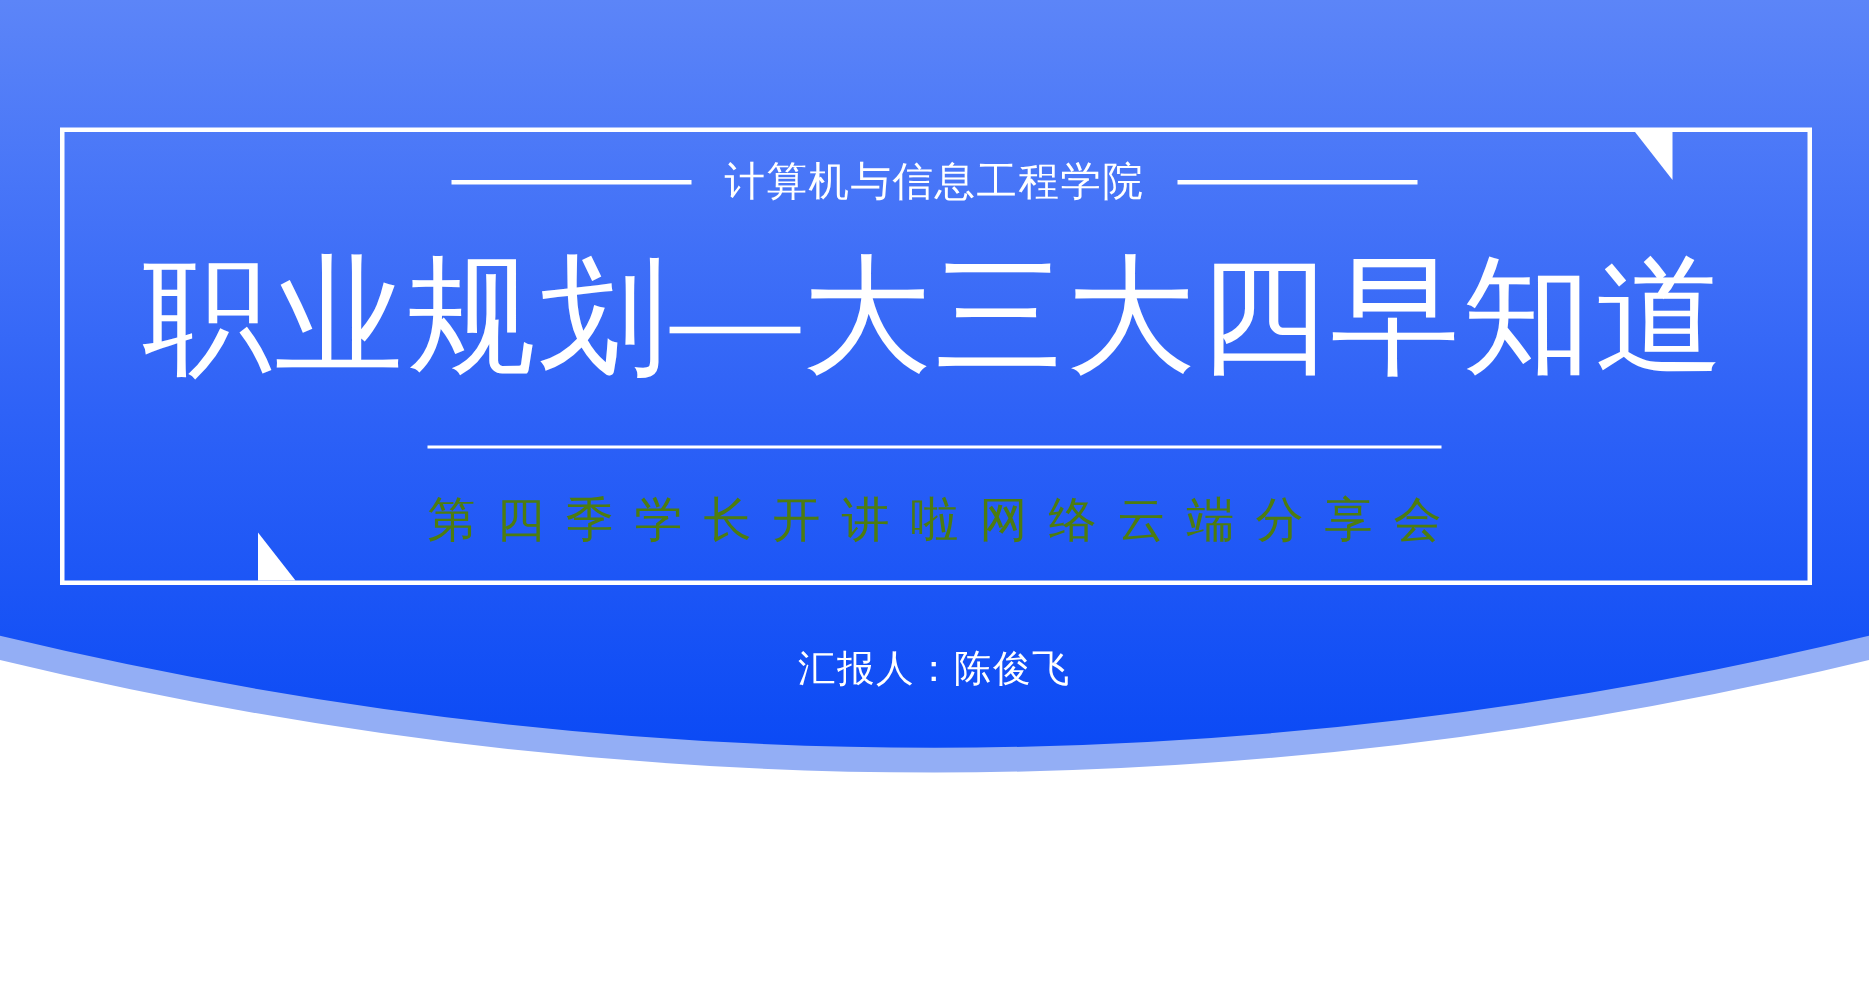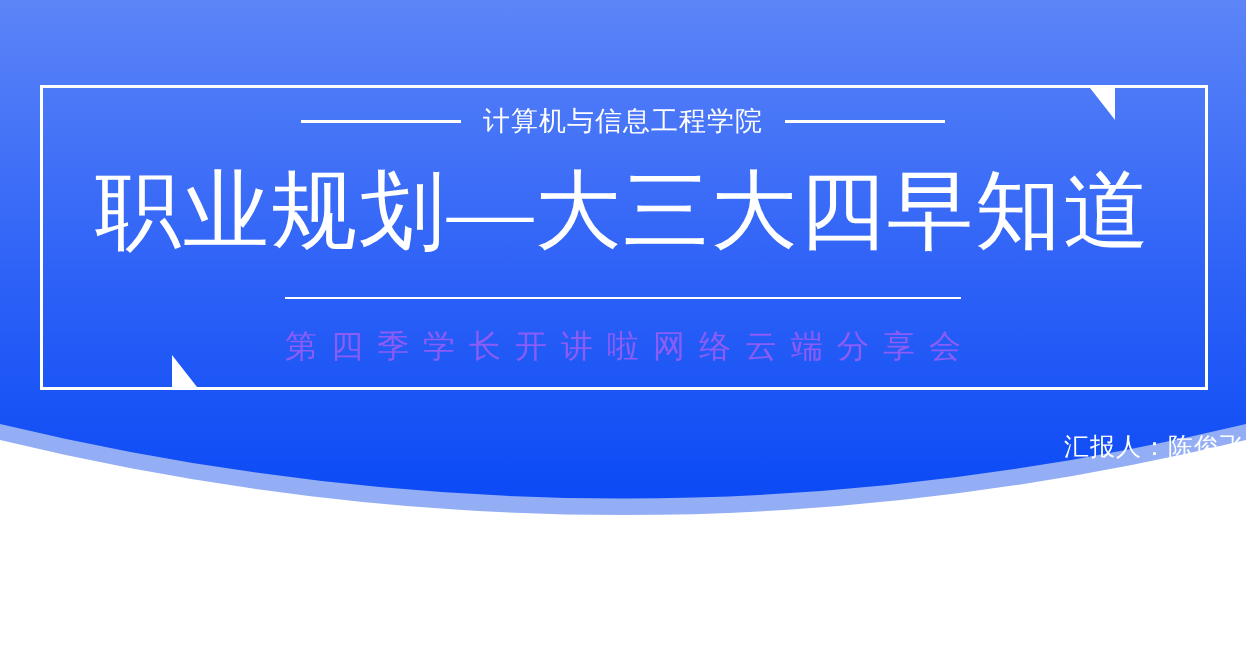--- a/index.html
+++ b/index.html
@@ -113,34 +113,34 @@
     height: 2px;
     background: #ffffff;
   }
 
   .subtitle {
     position: absolute;
     left: 0;
     top: 326px;
     width: 1246px;
     text-align: center;
-    color: #8b5cf6;
+    color: #4d7c0f;
     font-size: 32px;
     line-height: 1.25;
     letter-spacing: 14px;
     text-indent: 14px;
     white-space: nowrap;
   }
 
   .presenter {
     position: absolute;
     left: 0;
     top: 432px;
     width: 1246px;
-    text-align: right;
+    text-align: center;
     color: #ffffff;
     font-size: 25px;
     letter-spacing: 1px;
     line-height: 1.2;
     white-space: nowrap;
   }
 </style>
 </head>
 <body>
 

